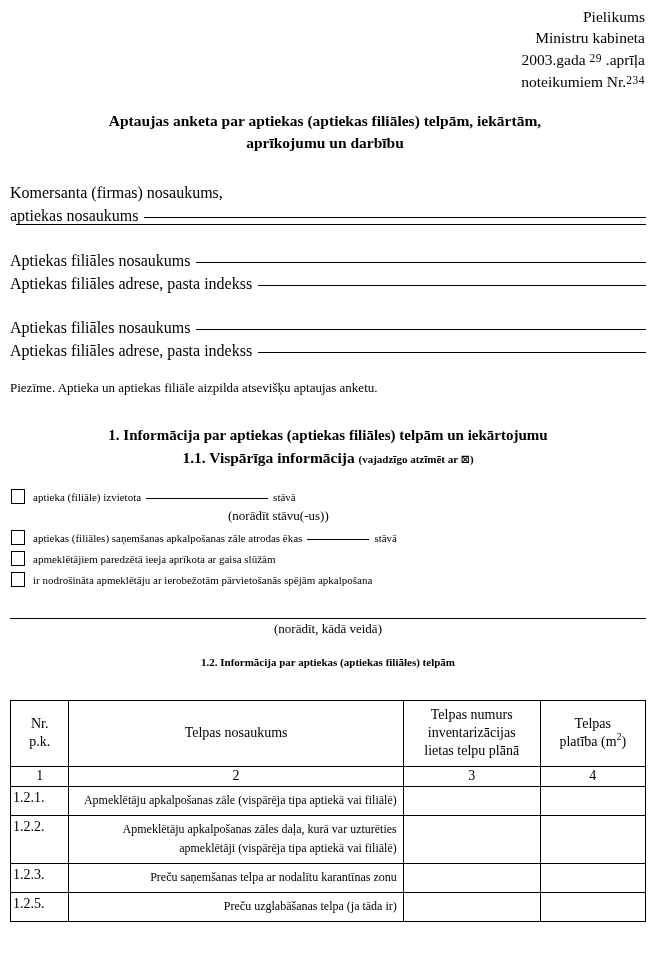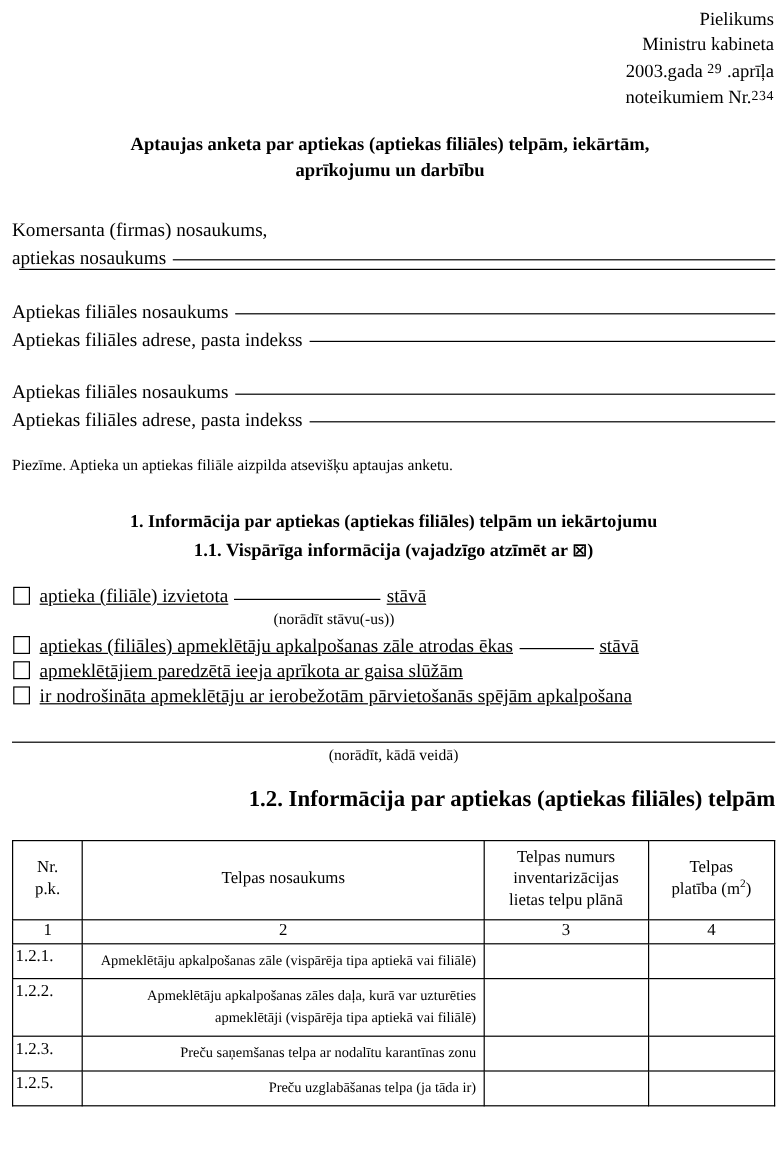--- a/index.html
+++ b/index.html
@@ -103,36 +103,35 @@
     position: absolute;
     top: 447px;
     left: 10px;
     width: 636px;
     text-align: center;
     font-weight: bold;
     font-size: 15.5px;
     line-height: 22px;
   }
   .sec11 .small {
-    font-size: 15px;
+    font-size: 11px;
     font-weight: bold;
   }
   .boxx {
     font-family: "DejaVu Sans", sans-serif;
     font-size: 12px;
   }
 
   
   .cblist {
     position: absolute;
     top: 487px;
     left: 11px;
     width: 636px;
-    font-size: 16px;
-    text-decoration: underline;
+    font-size: 11px;
   }
   .cbrow {
     display: flex;
     align-items: flex-start;
     line-height: 21px;
     white-space: nowrap;
   }
   .cbox {
     flex: 0 0 auto;
     width: 14px;
@@ -176,23 +175,23 @@
     width: 636px;
     text-align: center;
     font-size: 13px;
   }
 
   .sec12 {
     position: absolute;
     top: 656px;
     left: 10px;
     width: 636px;
-    text-align: right;
+    text-align: center;
     font-weight: bold;
-    font-size: 19px;
+    font-size: 11px;
   }
 
   
   table.prem {
     position: absolute;
     top: 700px;
     left: 10px;
     width: 636px;
     border-collapse: collapse;
     font-size: 13.5px;
@@ -312,21 +311,21 @@
     <div class="cbrow">
       <span class="cbox"></span>
       <span class="cbtext">
         <span>aptieka (filiāle) izvietota</span><span class="inline-rule r-long"></span><span>stāvā</span>
       </span>
     </div>
 
     <div class="cbrow" style="margin-top:20px;">
       <span class="cbox"></span>
       <span class="cbtext">
-        <span>aptiekas (filiāles) apmeklētāju apkalpošanas zāle atrodas ēkas</span><span class="inline-rule r-short"></span><span>stāvā</span>
+        <span>aptiekas (filiāles) saņemšanas apkalpošanas zāle atrodas ēkas</span><span class="inline-rule r-short"></span><span>stāvā</span>
       </span>
     </div>
 
     <div class="cbrow">
       <span class="cbox"></span>
       <span class="cbtext">apmeklētājiem paredzētā ieeja aprīkota ar gaisa slūžām</span>
     </div>
 
     <div class="cbrow">
       <span class="cbox"></span>

